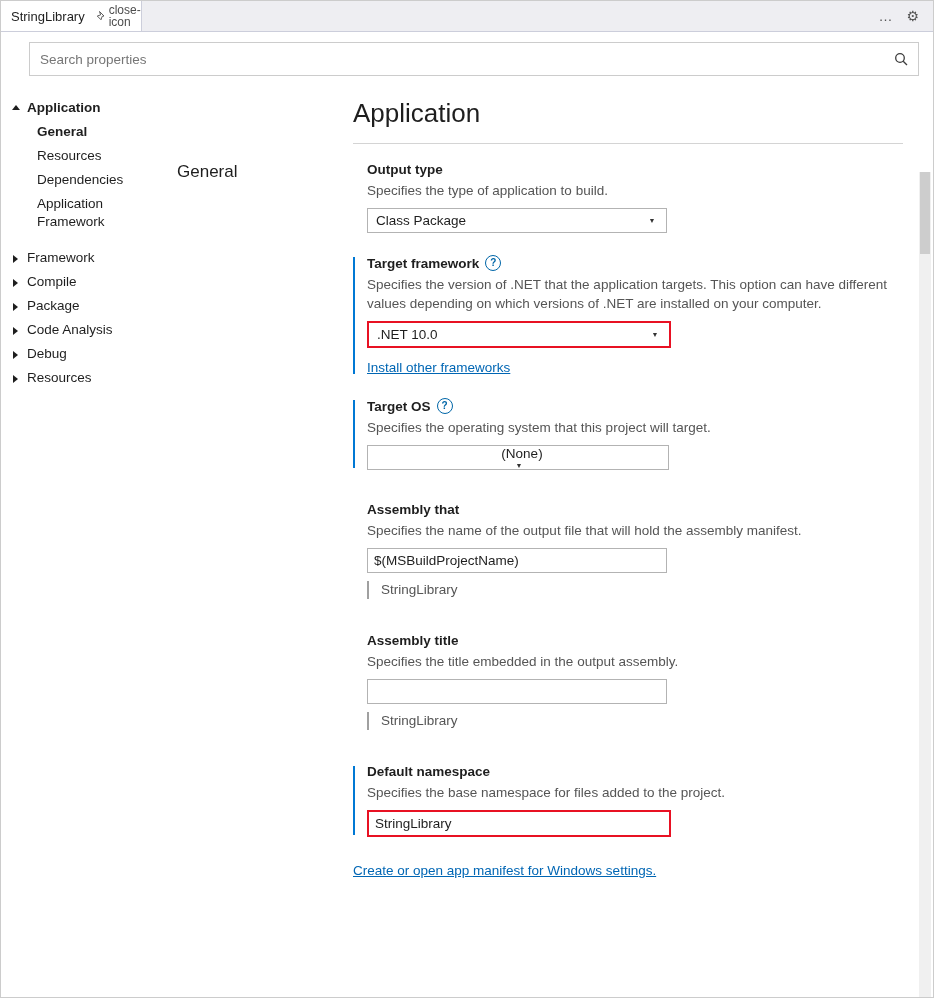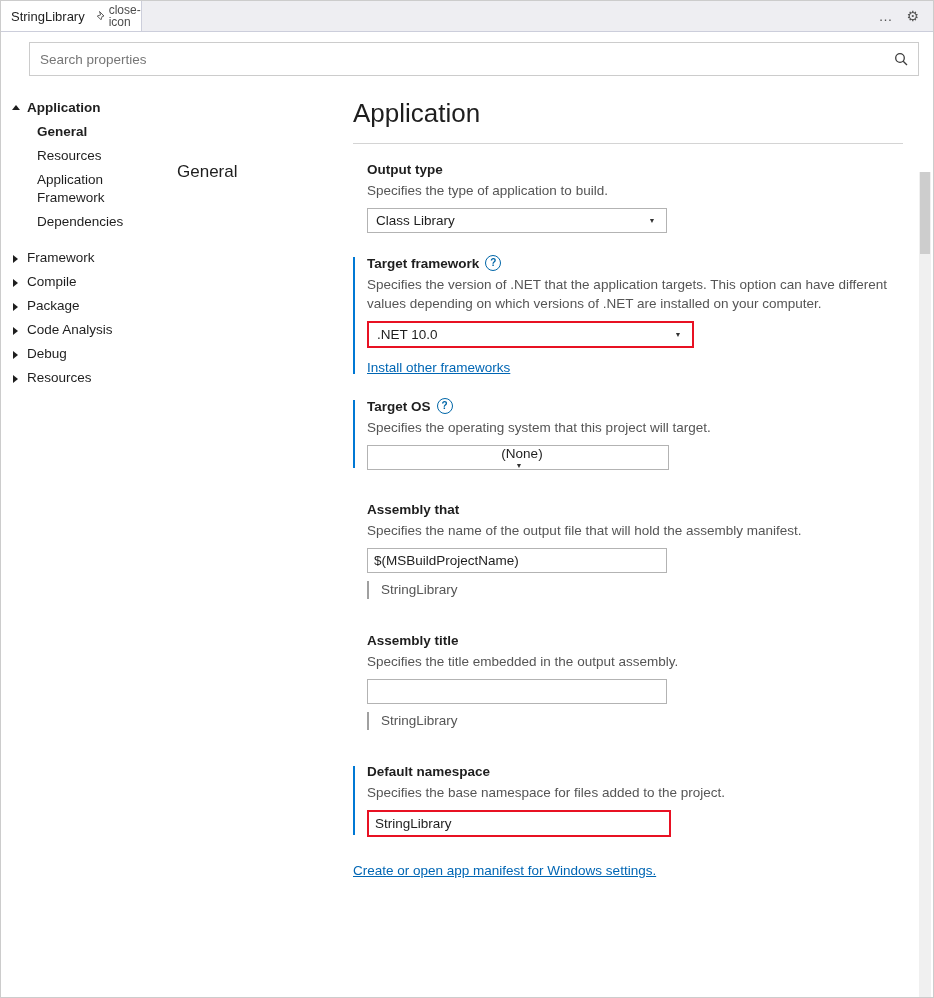--- a/index.html
+++ b/index.html
@@ -220,21 +220,21 @@
     border: 1px solid #b3b3b3;
     background: #ffffff;
     display: flex;
     align-items: center;
     font-size: 13.5px;
     color: #1e1e1e;
     padding: 0 0 0 8px;
     box-sizing: border-box;
     position: relative;
   }
-  .combo.highlight { border: 2px solid #e81123; width: 327px; height: 27px; }
+  .combo.highlight { border: 2px solid #e81123; width: 304px; height: 27px; }
   .combo .combo-val { flex: 1; }
   .combo .caret {
     width: 16px;
     text-align: center;
     font-size: 7px;
     color: #333;
     padding-right: 6px;
   }
   .textinput {
     width: 300px;
@@ -326,22 +326,22 @@
         <div class="nav-row top">
           <span class="tri">
             <svg width="10" height="10" viewBox="0 0 10 10">
                 <path d="M1 6 L9 6 L5 1 Z" fill="#1e1e1e"></path>
               </svg>
           </span>
           <span>Application</span>
         </div>
         <div class="nav-child sel">General</div>
         <div class="nav-child">Resources</div>
+        <div class="nav-child">Dependencies</div>
         <div class="nav-child" style="max-width:110px;">Application Framework</div>
-        <div class="nav-child">Dependencies</div>
       </div>
       <div class="nav-spacer"></div>
 
       <div class="nav-row">
         <span class="tri">
           <svg width="10" height="10" viewBox="0 0 10 10">
               <path d="M2 1 L2 9 L7 5 Z" fill="#1e1e1e"></path>
             </svg>
         </span>
         <span>Framework</span>
@@ -394,21 +394,21 @@
 
       <div class="section">
         <div class="section-label" style="padding-left:0;">General</div>
         <div class="fields">
 
           
           <div class="field">
             <div class="field-label">Output type</div>
             <div class="field-desc">Specifies the type of application to build.</div>
             <div class="combo">
-              <span class="combo-val">Class Library</span>
+              <span class="combo-val">Class Package</span>
               <span class="caret">▼</span>
             </div>
           </div>
 
           
           <div class="field accent">
             <div class="field-label">
               <span>Target framework</span>
               <span class="help-icon">?</span>
             </div>

